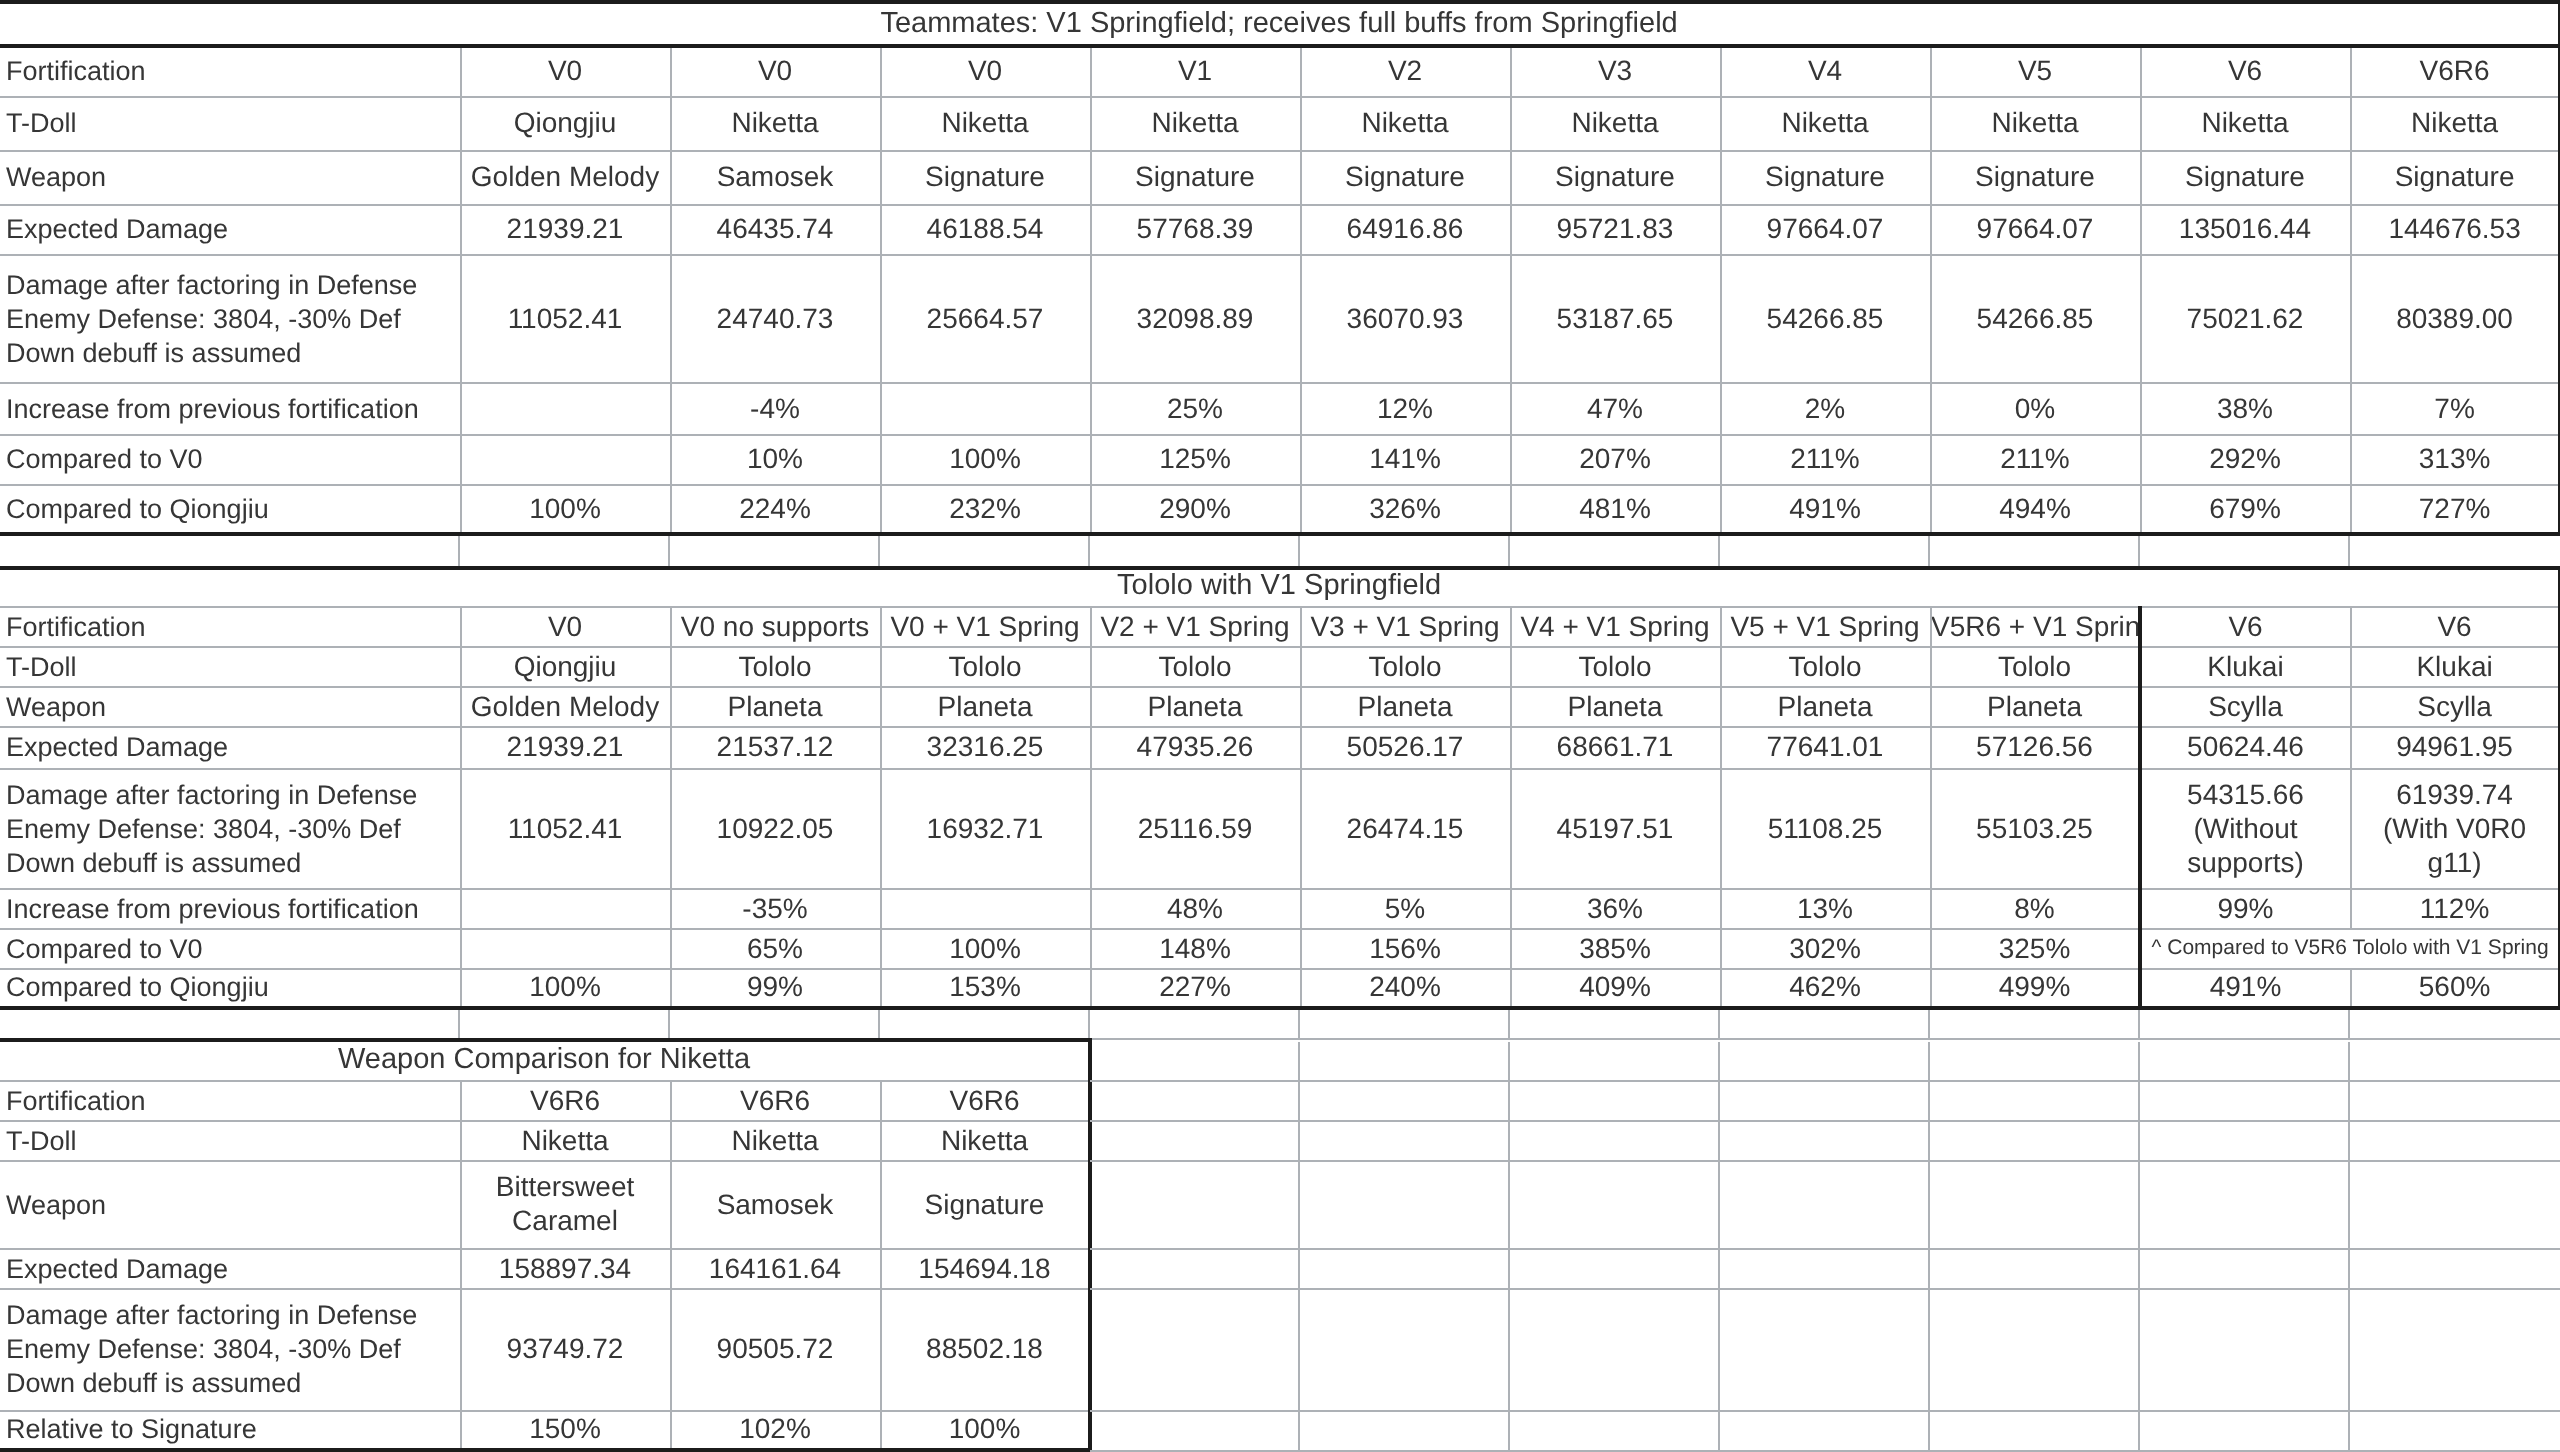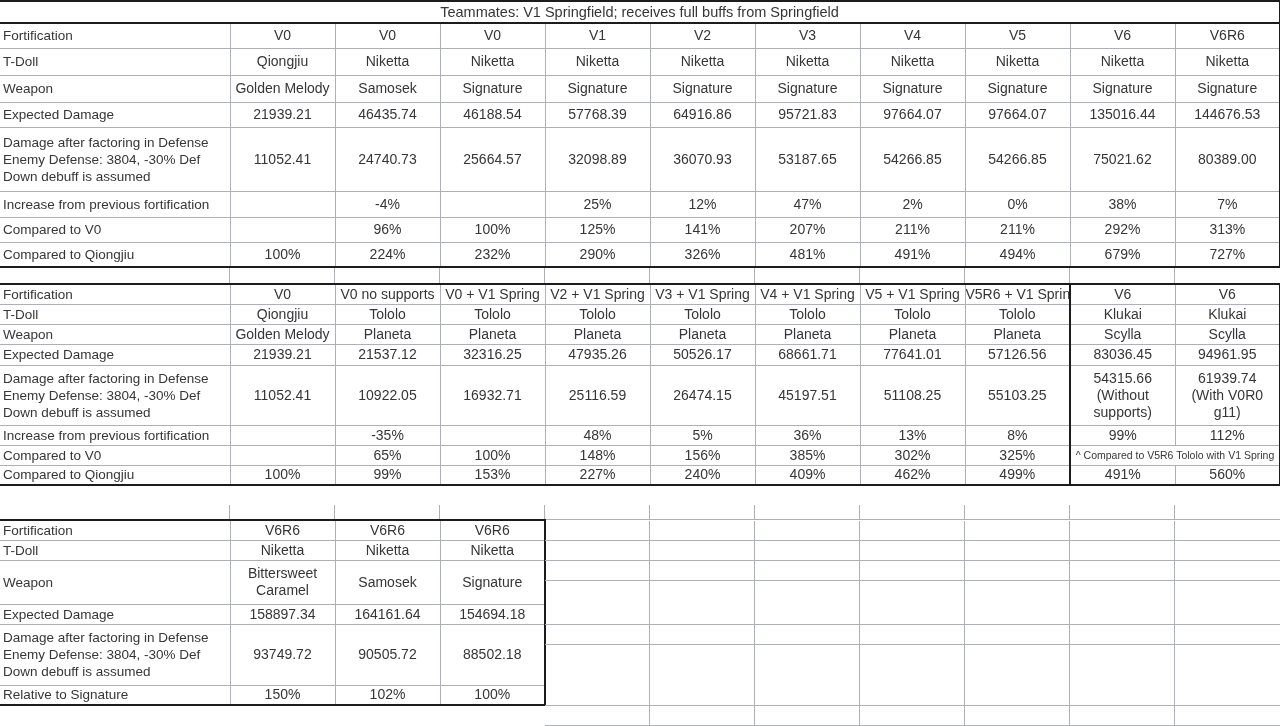--- a/index.html
+++ b/index.html
@@ -126,21 +126,21 @@
           <td>12%</td>
           <td>47%</td>
           <td>2%</td>
           <td>0%</td>
           <td>38%</td>
           <td>7%</td>
         </tr>
         <tr style="height: 25px;">
           <td class="lbl">Compared to V0</td>
           <td></td>
-          <td>96%</td>
+          <td>10%</td>
           <td>100%</td>
           <td>125%</td>
           <td>141%</td>
           <td>207%</td>
           <td>211%</td>
           <td>211%</td>
           <td>292%</td>
           <td>313%</td>
         </tr>
         <tr style="height: 25px;">
@@ -181,20 +181,23 @@
         <col style="width: 105px;">
         <col style="width: 105px;">
         <col style="width: 105px;">
         <col style="width: 105px;">
         <col style="width: 105px;">
         <col style="width: 105px;">
         <col style="width: 105px;">
         <col style="width: 105px;">
       </colgroup>
       <tbody>
+        <tr style="height: 19px;">
+          <td colspan="11" class="title">Tololo with V1 Springfield</td>
+        </tr>
         <tr style="height: 20px;">
           <td class="lbl">Fortification</td>
           <td>V0</td>
           <td>V0 no supports</td>
           <td>V0 + V1 Spring</td>
           <td>V2 + V1 Spring</td>
           <td>V3 + V1 Spring</td>
           <td>V4 + V1 Spring</td>
           <td>V5 + V1 Spring</td>
           <td>V5R6 + V1 Spring</td>
@@ -230,21 +233,21 @@
         <tr style="height: 21px;">
           <td class="lbl">Expected Damage</td>
           <td>21939.21</td>
           <td>21537.12</td>
           <td>32316.25</td>
           <td>47935.26</td>
           <td>50526.17</td>
           <td>68661.71</td>
           <td>77641.01</td>
           <td>57126.56</td>
-          <td class="thick-left">83036.45</td>
+          <td class="thick-left">50624.46</td>
           <td>94961.95</td>
         </tr>
         <tr style="height: 60px;">
           <td class="lbl">Damage after factoring in Defense<br>Enemy Defense: 3804, -30% Def<br>Down debuff is assumed</td>
           <td>11052.41</td>
           <td>10922.05</td>
           <td>16932.71</td>
           <td>25116.59</td>
           <td>26474.15</td>
           <td>45197.51</td>
@@ -310,20 +313,23 @@
 
   <table id="t-bot" class="tbl" style="top:519px;width:545px;">
       <colgroup>
         <col style="width: 230px;">
         <col style="width: 105px;">
         <col style="width: 105px;">
         <col style="width: 105px;">
       </colgroup>
       <tbody>
         <tr style="height: 20px;">
+          <td colspan="4" class="title">Weapon Comparison for Niketta</td>
+        </tr>
+        <tr style="height: 20px;">
           <td class="lbl">Fortification</td>
           <td>V6R6</td>
           <td>V6R6</td>
           <td>V6R6</td>
         </tr>
         <tr style="height: 20px;">
           <td class="lbl">T-Doll</td>
           <td>Niketta</td>
           <td>Niketta</td>
           <td>Niketta</td>

